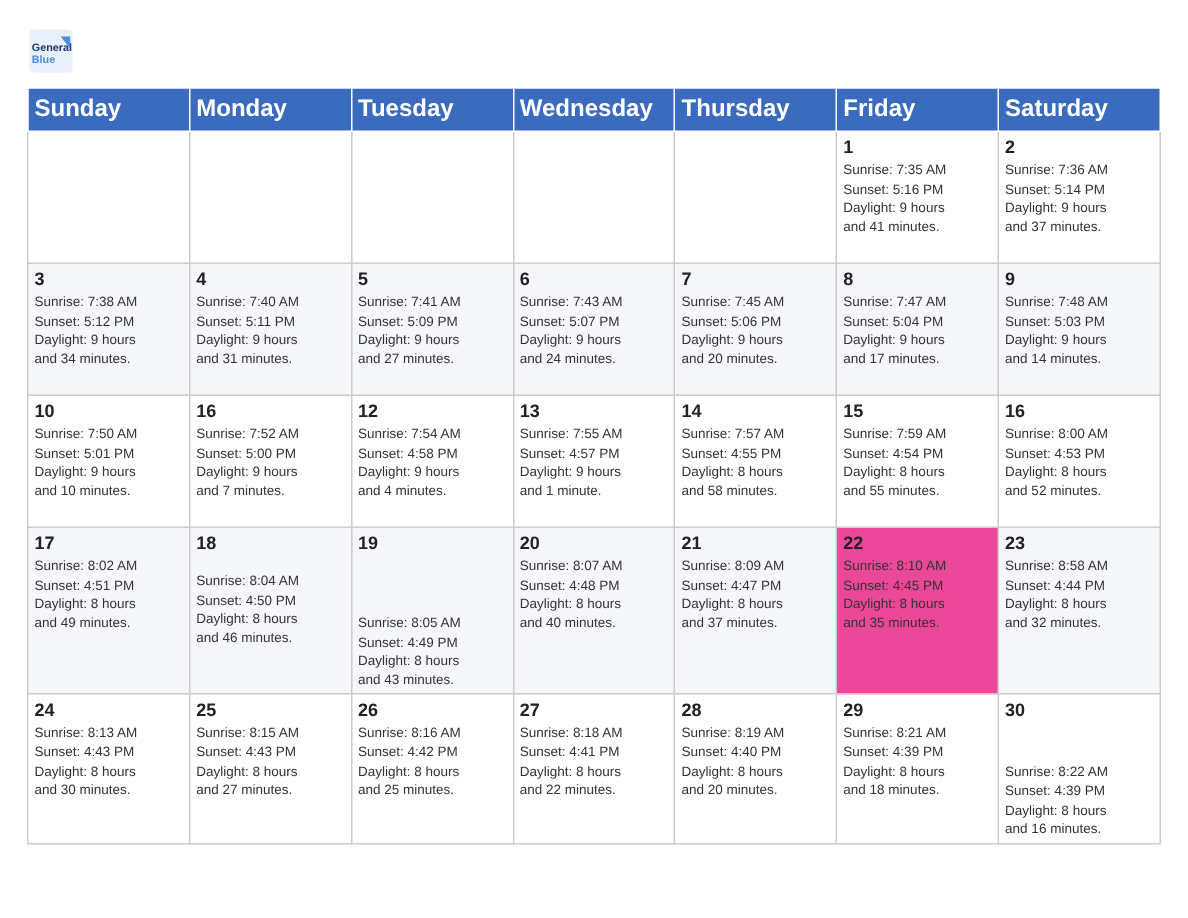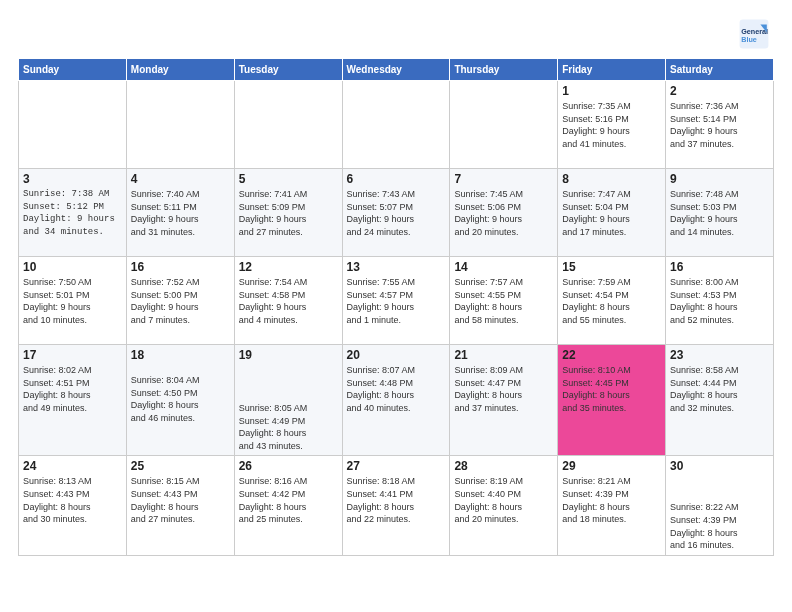--- a/index.html
+++ b/index.html
@@ -9,21 +9,21 @@
       width: 792px;
       min-height: 612px;
       overflow: hidden;
     }
     .page {
       width: 792px;
       padding: 18px 18px 10px 18px;
     }
     .header-row {
       display: flex;
-      justify-content: flex-end;
+      justify-content: flex-start;
       align-items: flex-start;
       margin-bottom: 8px;
     }
     .logo {
       display: flex;
       align-items: center;
       gap: 4px;
     }
     .logo-text {
       font-size: 13px;
@@ -53,21 +53,21 @@
       margin-top: 2px;
     }
     .calendar {
       width: 100%;
       border-collapse: collapse;
       table-layout: fixed;
     }
     .calendar th {
       background: #3a6bbf;
       color: #fff;
-      font-size: 10px;
+      font-size: 16px;
       font-weight: bold;
       padding: 5px 4px;
       text-align: left;
       border: 1px solid #fff;
     }
     .calendar td {
       vertical-align: top;
       border: 1px solid #ccc;
       padding: 3px 4px;
       font-size: 9.5px;
@@ -149,21 +149,21 @@
             <span class="day-num">2</span>
             <div class="cell-content" style="white-space: pre-line;">Sunrise: 7:36 AM
 Sunset: 5:14 PM
 Daylight: 9 hours
 and 37 minutes.</div>
           </td>
         </tr>
         <tr>
           <td style="background: rgb(245, 247, 250);">
             <span class="day-num">3</span>
-            <div class="cell-content" style="white-space: pre-line; font-family: Liberation Mono, monospace;">Sunrise: 7:38 AM
+            <div class="cell-content" style="white-space: pre-line;">Sunrise: 7:38 AM
 Sunset: 5:12 PM
 Daylight: 9 hours
 and 34 minutes.</div>
           </td>
           <td style="background: rgb(245, 247, 250);">
             <span class="day-num">4</span>
             <div class="cell-content" style="white-space: pre-line;">Sunrise: 7:40 AM
 Sunset: 5:11 PM
 Daylight: 9 hours
 and 31 minutes.</div>

